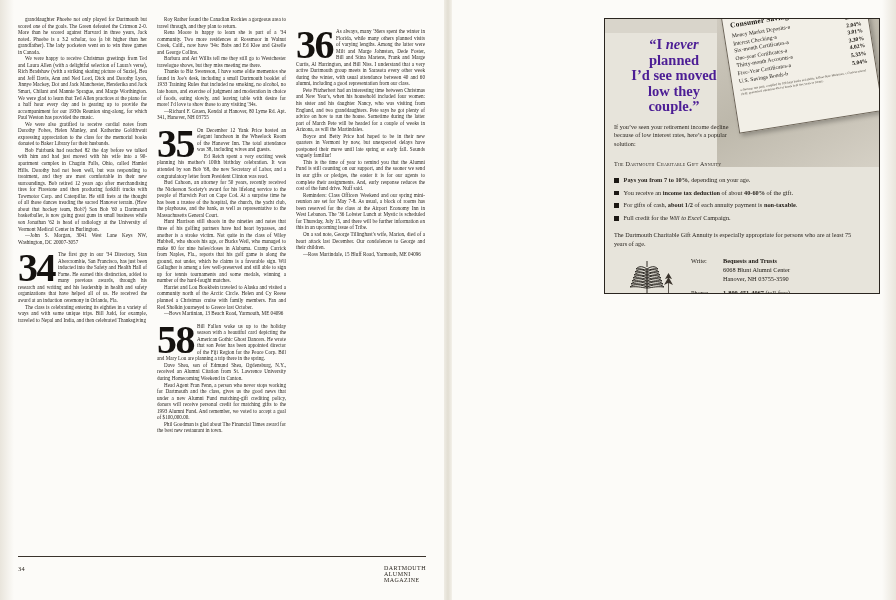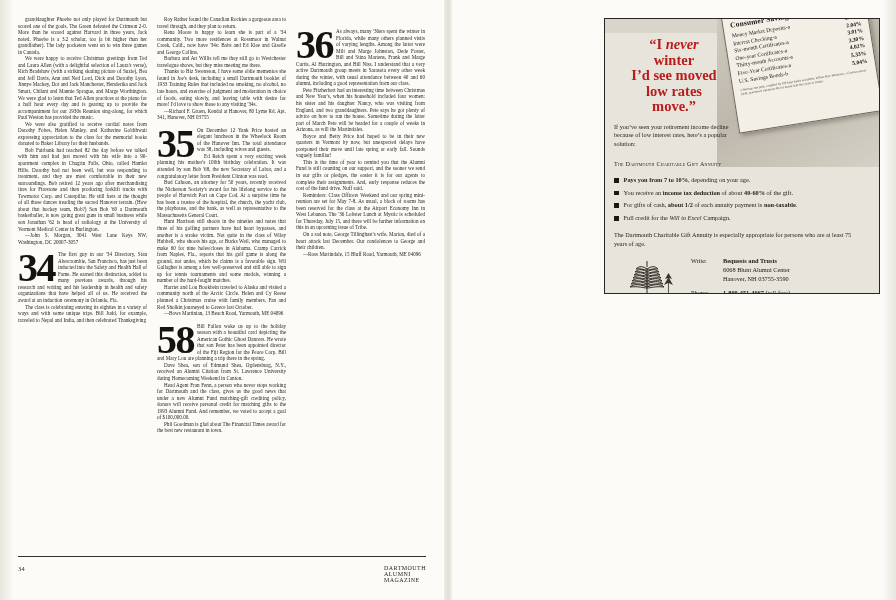--- a/index.html
+++ b/index.html
@@ -129,21 +129,21 @@
   #ad-inner { position: relative; width:100%; height:100%; }
 
   .ad-headline {
     position: absolute;
     left: 8px; top: 18px;
     width: 122px;
     text-align: center;
     font-size: 14.5px;
     line-height: 15.5px;
     font-weight: 700;
-    color: #b91c1c;
+    color: #4c1d95;
   }
   .ad-headline em { font-style: italic; font-weight: 700; }
 
   .ad-sub {
     position: absolute;
     left: 9px; top: 104px;
     width: 120px;
     font-size: 6.2px;
     line-height: 8.4px;
     color: #2b2620;
@@ -376,24 +376,24 @@
             <td class="val">5.04%</td>
           </tr>
         </tbody>
           </table>
         <div class="rc-fine">a-Average rate paid, compiled by 100 large banks and thrifts. b-Base Rate Minimum. c-Current annual yield; guaranteed minimum 4% for bonds held five years or longer.</div>
       </div>
 
       <div class="ad-headline">
         <span>“I</span>
         <em>never</em><br>
-        <span>winter</span><br>
+        <span>planned</span><br>
         <span>I’d see moved</span><br>
-        <span>low rates</span><br>
-        <span>move.”</span>
+        <span>low they</span><br>
+        <span>couple.”</span>
       </div>
 
       <div class="ad-sub">If you’ve seen your retirement income decline because of low interest rates, here’s a popular solution:</div>
 
       <div class="ad-annuity-title">The Dartmouth Charitable Gift Annuity</div>
 
       <ul class="ad-bullets">
         <li>
           <span class="sq"></span><b>Pays you from 7 to 10%</b><span>, depending on your age.</span>
         </li>

